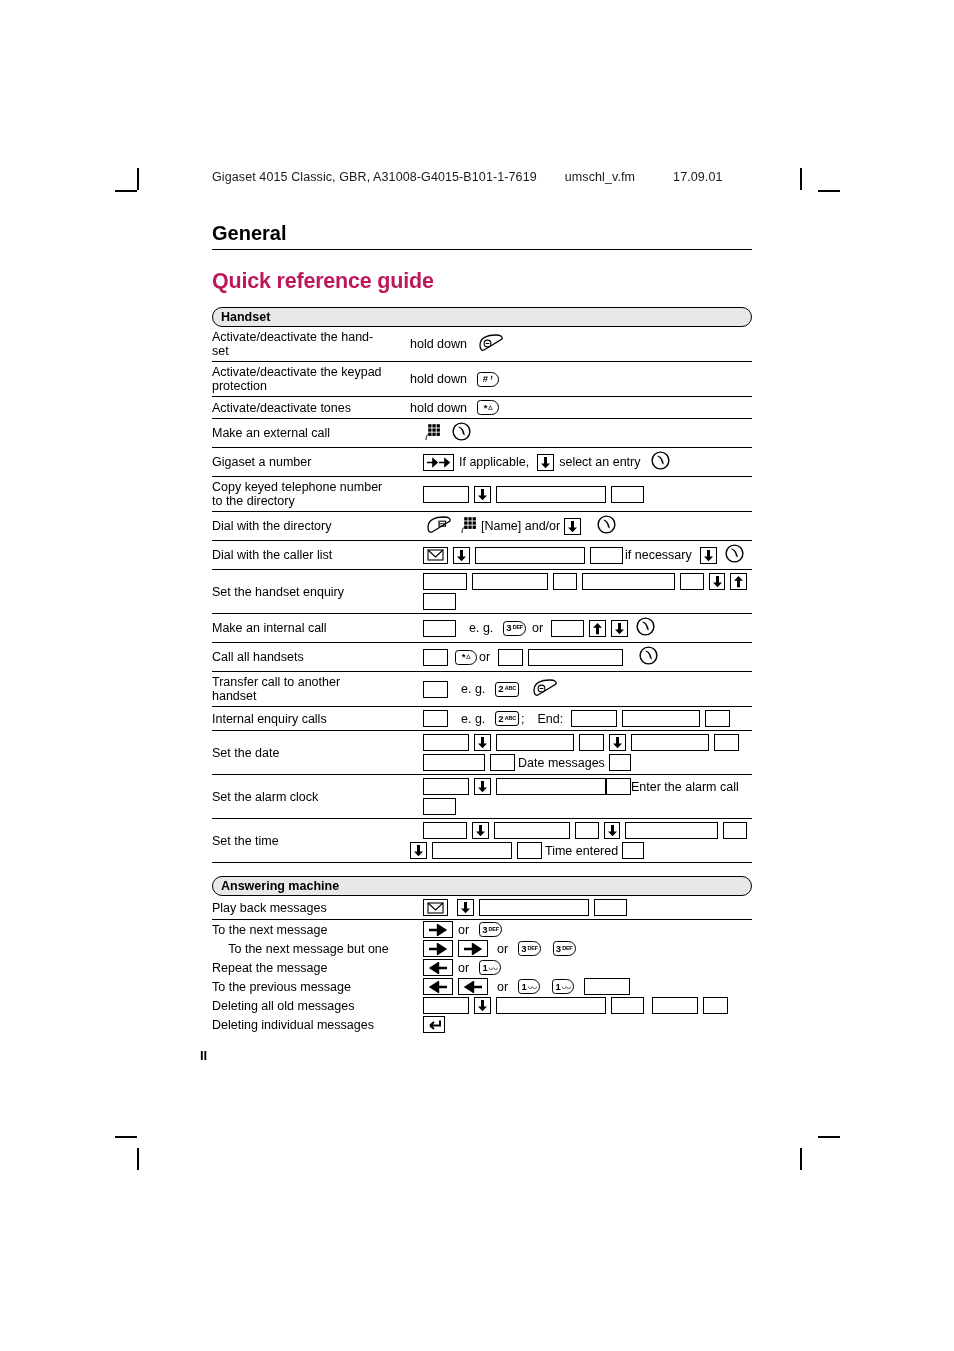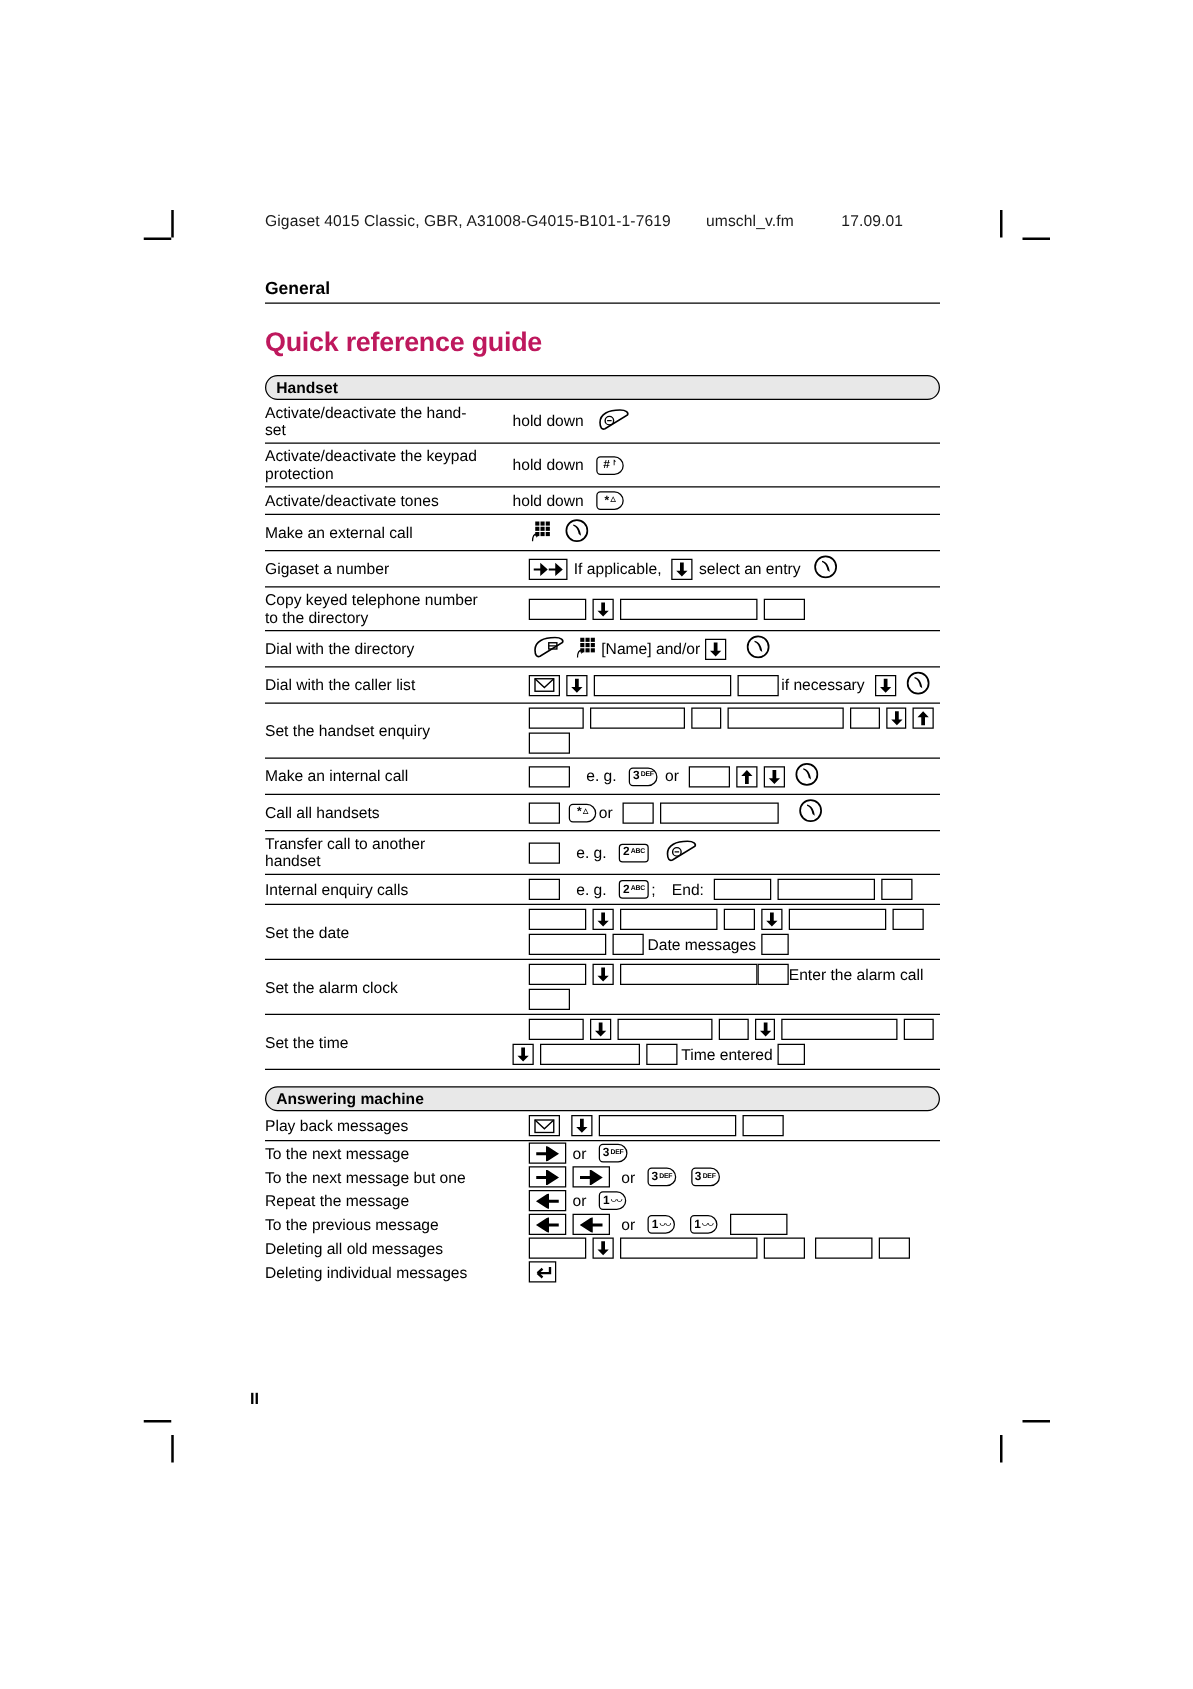--- a/index.html
+++ b/index.html
@@ -34,21 +34,21 @@
     display: flex;
     align-items: baseline;
   }
   .runhead .doc  { }
   .runhead .file { margin-left: 28px; }
   .runhead .date { margin-left: 38px; text-align: center; }
 
   
   .chapter {
     margin-top: 38px;
-    font-size: 14px;
+    font-size: 20px;
     font-weight: bold;
     color: #000;
     padding-bottom: 4px;
     border-bottom: 1.6px solid #000;
   }
 
   
   .title {
     margin-top: 19px;
     font-size: 21.5px;
@@ -141,21 +141,21 @@
 
   
   .envbox {
     display:inline-flex; align-items:center; justify-content:center;
     border:1.6px solid #000; background:#fff;
     width:25px; height:17px; margin-right:5px;
   }
 
   
   .folio {
-    position:absolute; left:200px; top:1111px;
+    position:absolute; left:200px; top:1048px;
     font-size: 13px; font-weight: bold;
   }
 </style>
 </head>
 <body>
 
 <div class="crop v" style="left:137px;  top:168px;"></div>
 <div class="crop h" style="left:115px;  top:190px;"></div>
 <div class="crop v" style="left:800px;  top:168px;"></div>
 <div class="crop h" style="left:818px;  top:190px;"></div>
@@ -676,21 +676,21 @@
           <span class="sp4"></span>
           <span class="pkey">
             <span>3</span>
             <span class="sub">DEF</span>
           </span>
         </div>
       </td>
     </tr>
 
     <tr class="tight">
-      <td class="lbl" style="border-bottom:none;">To the next message but one</td>
+      <td class="lbl" style="border-bottom:none;text-align:center;">To the next message but one</td>
       <td class="seq" style="border-bottom:none;">
         <div class="seqline">
           <span class="sp6"></span>
           <span class="akey wide2">
             <svg width="22" height="12" viewBox="0 0 22 12">
               <path d="M2 6 h11 M11 1.5 l7 4.5 l-7 4.5 Z" stroke="#000" stroke-width="2.4" fill="#000"></path>
             </svg>
           </span>
           <span class="akey wide2">
             <svg width="22" height="12" viewBox="0 0 22 12">

